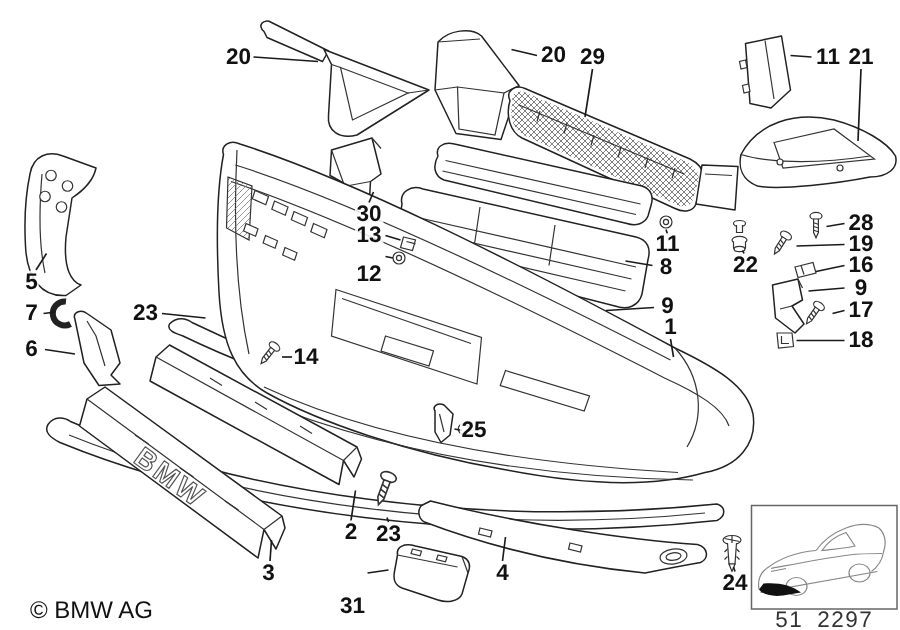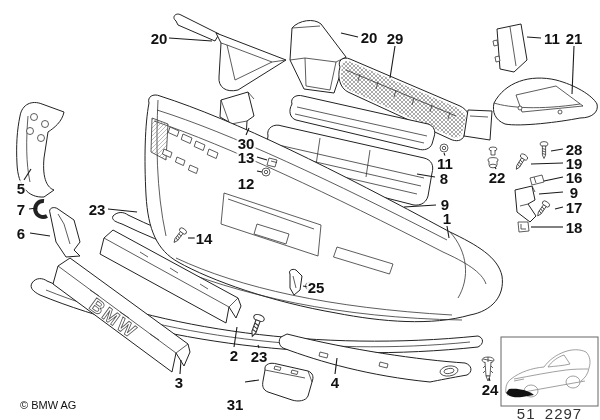--- a/index.html
+++ b/index.html
@@ -6,21 +6,21 @@
   .stage{position:relative;width:600px;height:420px;background:#fff;overflow:hidden;
          font-family:"Liberation Sans",sans-serif;}
   .art{position:absolute;left:0;top:0;width:600px;height:420px;}
   .part{fill:#fff;stroke:#222;stroke-width:1;stroke-linejoin:round;}
   .thin{fill:none;stroke:#333;stroke-width:0.8;}
   .det{fill:#fff;stroke:#333;stroke-width:0.8;}
   .callout-layer{position:absolute;inset:0;pointer-events:none;}
   .callout{position:absolute;transform:translate(-50%,-50%);
            font-weight:bold;font-size:15px;line-height:1;color:#111;
            background:rgba(255,255,255,.85);padding:0 1px;pointer-events:auto;cursor:pointer;}
-  .copyright{position:absolute;left:20px;top:399px;font-size:11px;color:#111;}
+  .copyright{position:absolute;left:20px;top:399px;font-size:16px;color:#111;}
   .ref-num{position:absolute;left:501px;top:405px;width:97px;text-align:center;
            font-size:15px;color:#333;letter-spacing:1px;}
   #leader-lines line{stroke:#1a1a1a;stroke-width:1.1;}
 </style>
 </head>
 <body>
 
 <div class="stage">
 
   <svg class="art" viewBox="0 0 600 420">

